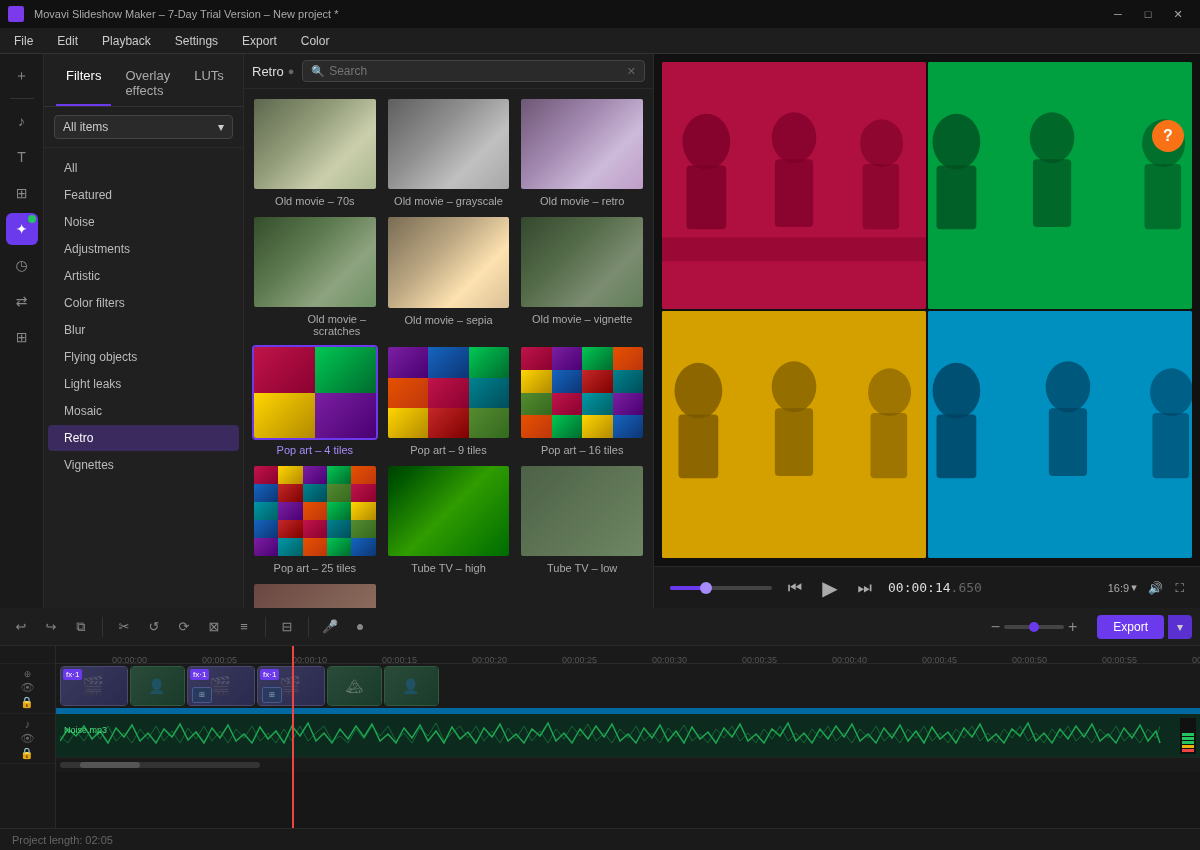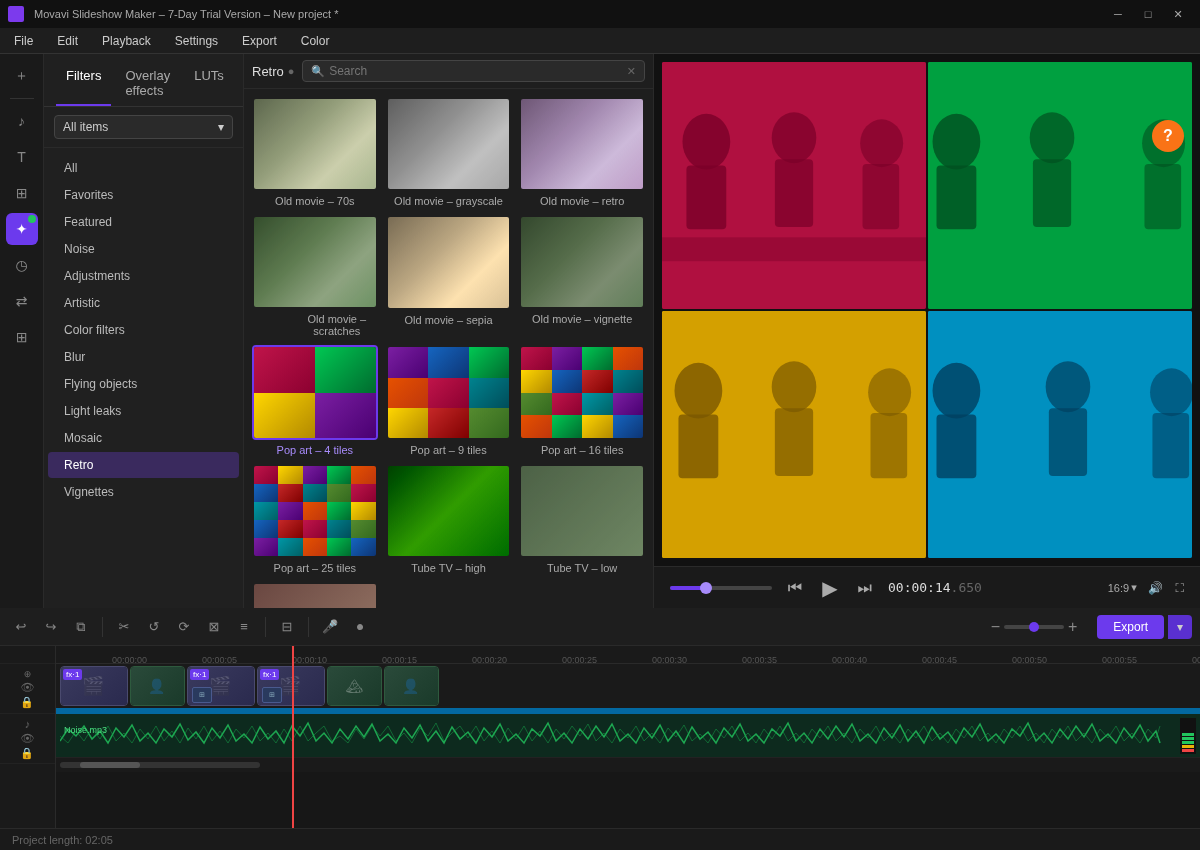--- a/index.html
+++ b/index.html
@@ -726,21 +726,20 @@
 
     <div class="dropdown-row">
       <div class="dropdown">
         <span>All items</span>
         <span>▾</span>
       </div>
     </div>
 
     <div class="category-list">
       <div class="category-item">All</div>
-      <div class="category-item">Favorites</div>
       <div class="category-item">Featured</div>
       <div class="category-item">Noise</div>
       <div class="category-item">Adjustments</div>
       <div class="category-item">Artistic</div>
       <div class="category-item">Color filters</div>
       <div class="category-item">Blur</div>
       <div class="category-item">Flying objects</div>
       <div class="category-item">Light leaks</div>
       <div class="category-item">Mosaic</div>
       <div class="category-item active">Retro</div>

